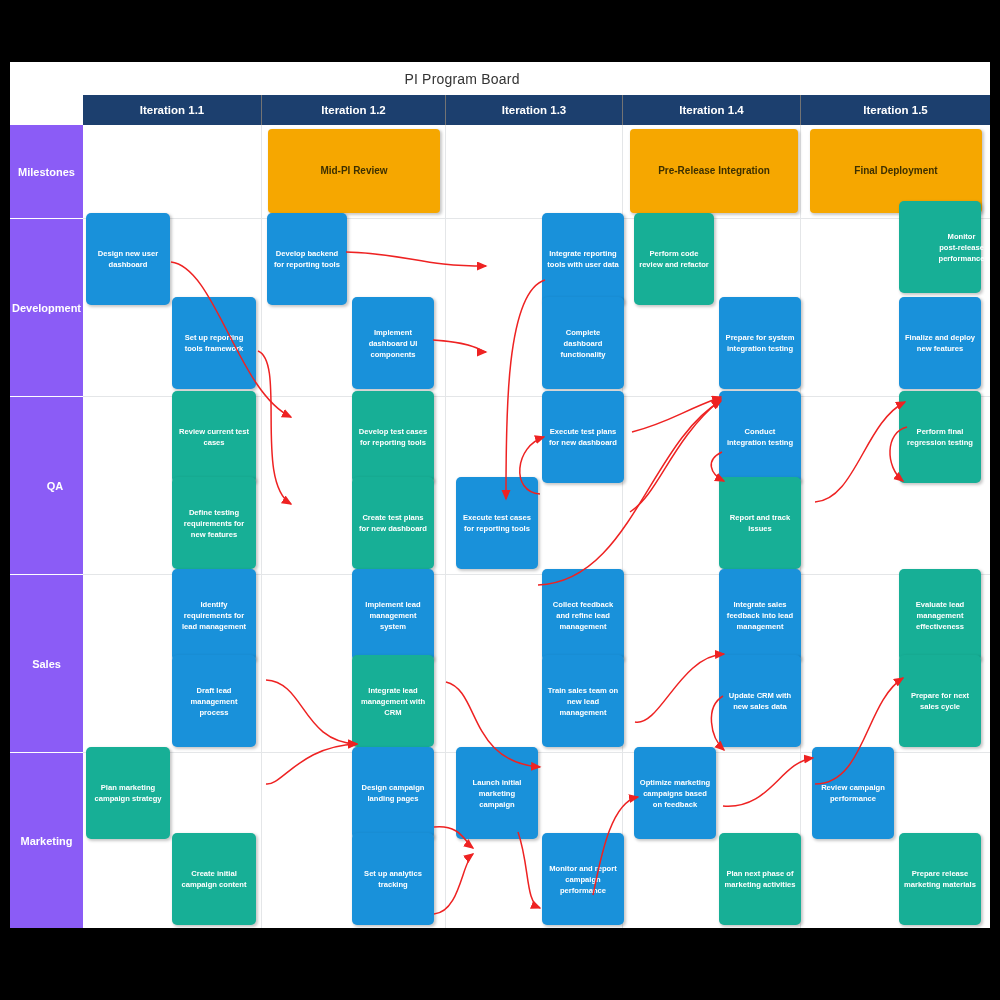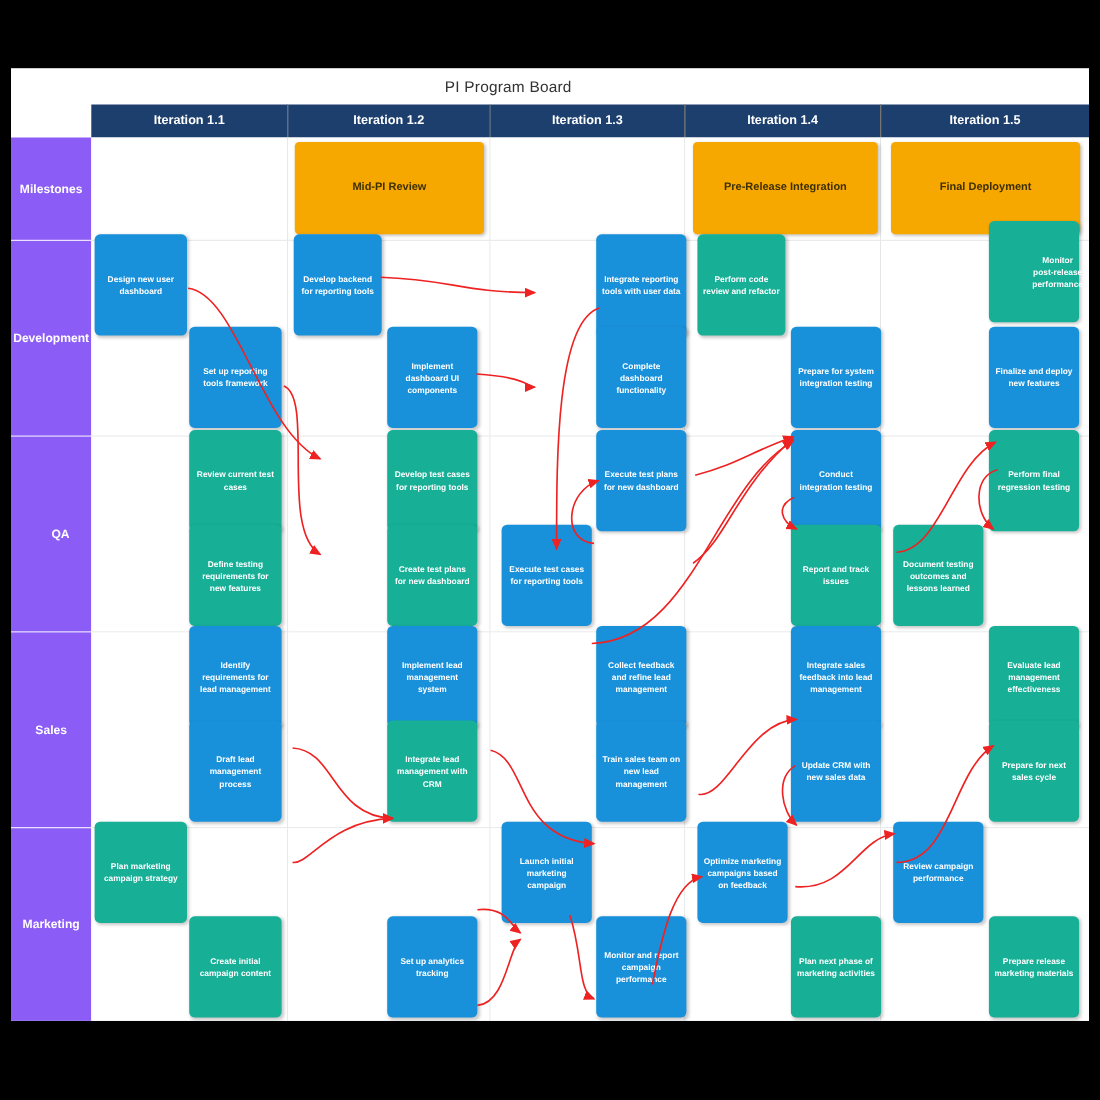--- a/index.html
+++ b/index.html
@@ -124,34 +124,34 @@
     <div class="card green" style="left: 889px; top: 139px; width: 82px; height: 92px; padding-left: 48px;">Monitor post-release performance</div>
     <div class="card blue" style="left: 889px; top: 235px; width: 82px; height: 92px;">Finalize and deploy new features</div>
     <div class="card green" style="left: 162px; top: 329px; width: 84px; height: 92px;">Review current test cases</div>
     <div class="card green" style="left: 162px; top: 415px; width: 84px; height: 92px;">Define testing requirements for new features</div>
     <div class="card green" style="left: 342px; top: 329px; width: 82px; height: 92px;">Develop test cases for reporting tools</div>
     <div class="card green" style="left: 342px; top: 415px; width: 82px; height: 92px;">Create test plans for new dashboard</div>
     <div class="card blue" style="left: 532px; top: 329px; width: 82px; height: 92px;">Execute test plans for new dashboard</div>
     <div class="card blue" style="left: 446px; top: 415px; width: 82px; height: 92px;">Execute test cases for reporting tools</div>
     <div class="card blue" style="left: 709px; top: 329px; width: 82px; height: 92px;">Conduct integration testing</div>
     <div class="card green" style="left: 709px; top: 415px; width: 82px; height: 92px;">Report and track issues</div>
-    <div class="card green" style="left: 802px; top: 415px; width: 82px; height: 92px;">Document testing outcomes and lessons learned</div>
     <div class="card green" style="left: 889px; top: 329px; width: 82px; height: 92px;">Perform final regression testing</div>
     <div class="card blue" style="left: 162px; top: 507px; width: 84px; height: 92px;">Identify requirements for lead management</div>
     <div class="card blue" style="left: 162px; top: 593px; width: 84px; height: 92px;">Draft lead management process</div>
     <div class="card blue" style="left: 342px; top: 507px; width: 82px; height: 92px;">Implement lead management system</div>
     <div class="card green" style="left: 342px; top: 593px; width: 82px; height: 92px;">Integrate lead management with CRM</div>
     <div class="card blue" style="left: 532px; top: 507px; width: 82px; height: 92px;">Collect feedback and refine lead management</div>
     <div class="card blue" style="left: 532px; top: 593px; width: 82px; height: 92px;">Train sales team on new lead management</div>
     <div class="card blue" style="left: 709px; top: 507px; width: 82px; height: 92px;">Integrate sales feedback into lead management</div>
     <div class="card blue" style="left: 709px; top: 593px; width: 82px; height: 92px;">Update CRM with new sales data</div>
     <div class="card green" style="left: 889px; top: 507px; width: 82px; height: 92px;">Evaluate lead management effectiveness</div>
     <div class="card green" style="left: 889px; top: 593px; width: 82px; height: 92px;">Prepare for next sales cycle</div>
     <div class="card green" style="left: 76px; top: 685px; width: 84px; height: 92px;">Plan marketing campaign strategy</div>
     <div class="card green" style="left: 162px; top: 771px; width: 84px; height: 92px;">Create initial campaign content</div>
+    <div class="card blue" style="left: 342px; top: 685px; width: 82px; height: 92px;">Design campaign landing pages</div>
     <div class="card blue" style="left: 342px; top: 771px; width: 82px; height: 92px;">Set up analytics tracking</div>
     <div class="card blue" style="left: 446px; top: 685px; width: 82px; height: 92px;">Launch initial marketing campaign</div>
     <div class="card blue" style="left: 532px; top: 771px; width: 82px; height: 92px;">Monitor and report campaign performance</div>
     <div class="card blue" style="left: 624px; top: 685px; width: 82px; height: 92px;">Optimize marketing campaigns based on feedback</div>
     <div class="card green" style="left: 709px; top: 771px; width: 82px; height: 92px;">Plan next phase of marketing activities</div>
     <div class="card blue" style="left: 802px; top: 685px; width: 82px; height: 92px;">Review campaign performance</div>
     <div class="card green" style="left: 889px; top: 771px; width: 82px; height: 92px;">Prepare release marketing materials</div>
     <svg id="arrows" viewBox="0 0 980 866">
     <defs>
       <marker id="ah" markerWidth="7" markerHeight="7" refX="6" refY="3" orient="auto" markerUnits="strokeWidth">

